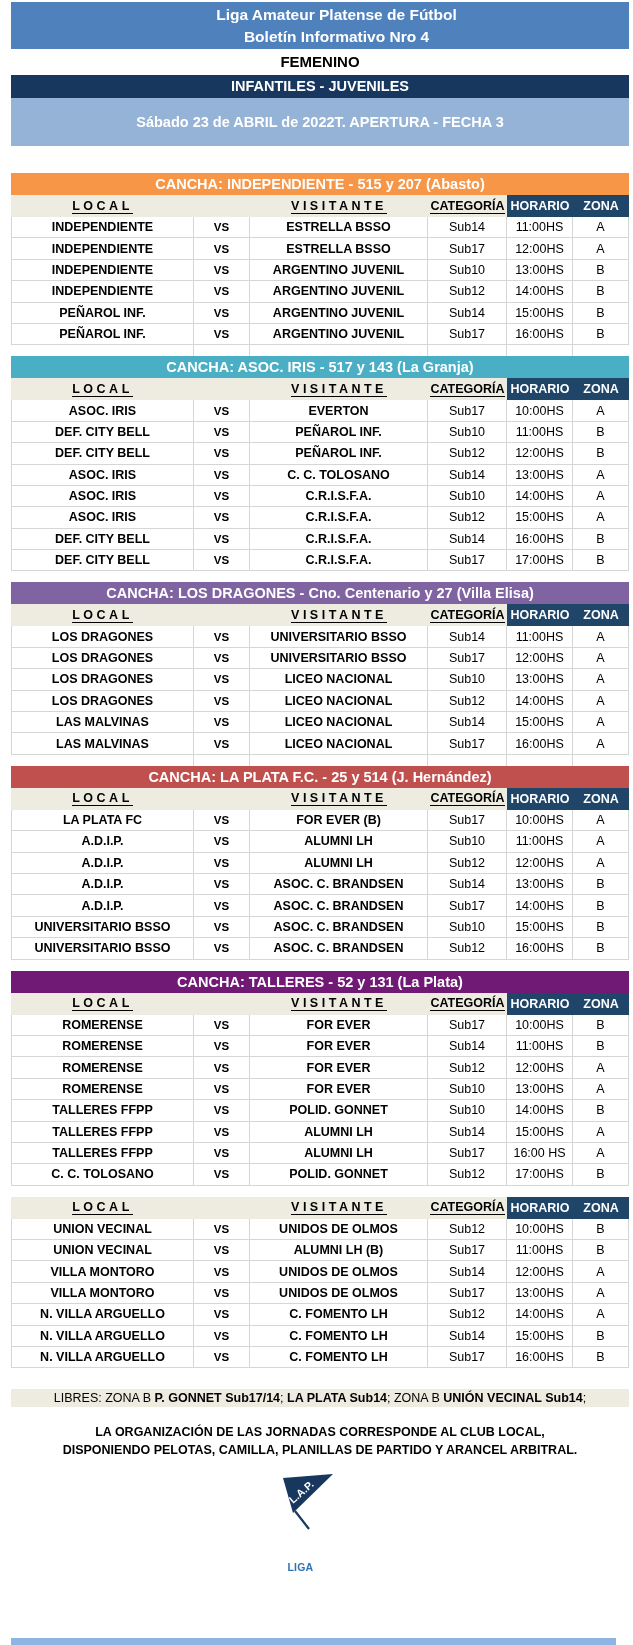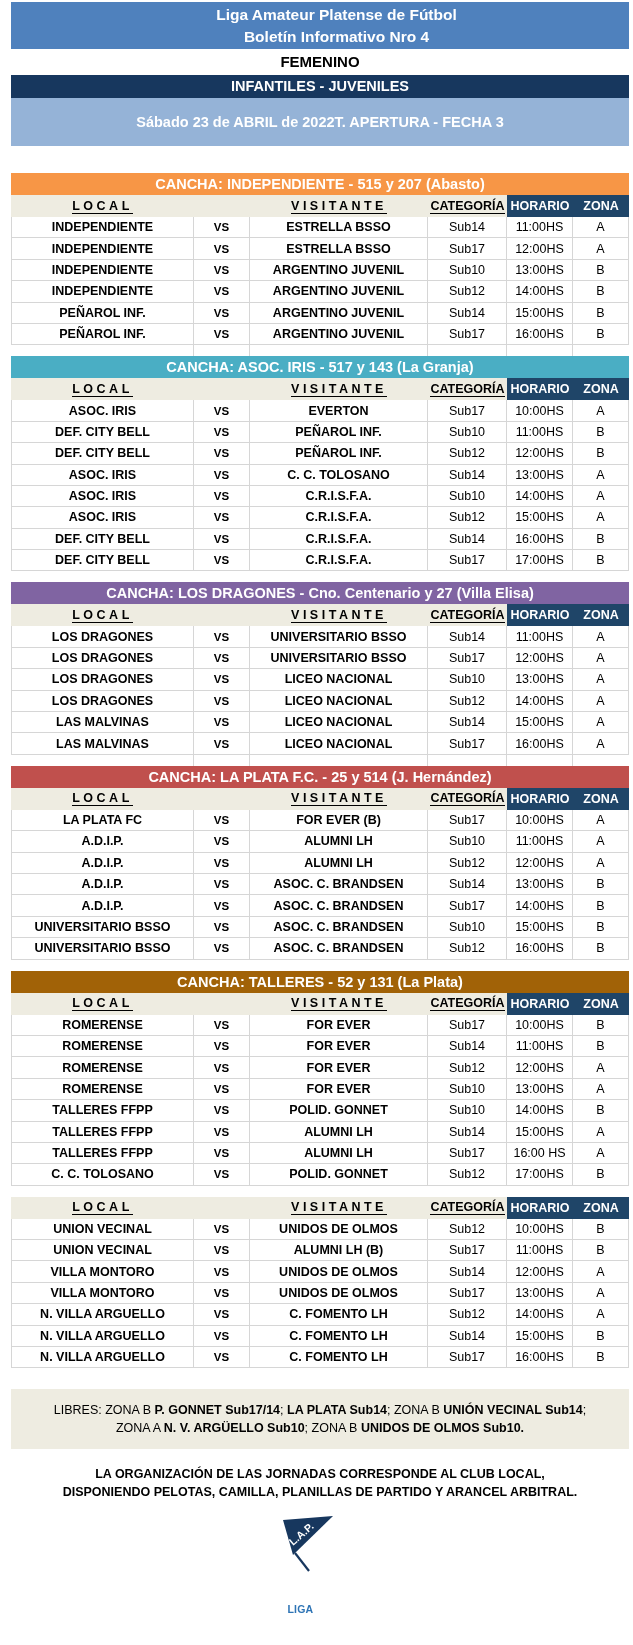--- a/index.html
+++ b/index.html
@@ -39,21 +39,21 @@
   .frow{display:flex;height:21.4px;font-size:12.5px;box-sizing:border-box;}
   .frow .c{border-right:1px solid var(--border);border-bottom:1px solid var(--border);}
   .frow .local{border-left:1px solid var(--border);}
   .bold{font-weight:bold;}
   .frow .vs{font-size:11.5px;font-weight:bold;}
   .ghost{display:flex;height:11px;}
   .ghost .c{border-right:1px solid var(--border);}
   .ghost .zona{border-right:none;}
   
   .libres{margin-top:10px;background:var(--beige);text-align:center;
-    font-size:12.5px;line-height:18px;padding:12px 4px;}
+    font-size:12.5px;line-height:18px;padding:0 4px;}
   .libres .b{font-weight:bold;}
   .orgnote{margin-top:17px;text-align:center;font-weight:bold;font-size:12.5px;line-height:17.5px;}
   
   .logo{margin-top:8px;display:flex;flex-direction:column;align-items:center;}
   .logo-inner{width:74px;}
   .logo-caption{padding-left:8px;color:var(--logo-blue);font-weight:bold;
     font-size:10.5px;line-height:12.8px;letter-spacing:0.2px;white-space:pre;}
   
   .bottombar{margin-top:auto;height:22px;width:605px;margin-left:11px;background:var(--bar-blue);}
 </style>
@@ -380,21 +380,21 @@
           <div class="c vs">VS</div>
           <div class="c visit bold">ASOC. C. BRANDSEN</div>
           <div class="c cat">Sub12</div>
           <div class="c hor">16:00HS</div>
           <div class="c zona">B</div>
         </div>
       </div>
   </section>
 
   <section class="block fixture">
-    <div class="ftitle" style="background-color: #a16207;">CANCHA: TALLERES - 52 y 131 (La Plata)</div>
+    <div class="ftitle" style="background-color: #701a75;">CANCHA: TALLERES - 52 y 131 (La Plata)</div>
     <div class="fhead">
       <div class="c local">
           <span class="u sp">LOCAL</span>
         </div>
       <div class="c vs"></div>
       <div class="c visit">
           <span class="u sp">VISITANTE</span>
         </div>
       <div class="c cat">
           <span class="u">CATEGORÍA</span>
@@ -541,21 +541,20 @@
           <div class="c cat">Sub17</div>
           <div class="c hor">16:00HS</div>
           <div class="c zona">B</div>
         </div>
       </div>
   </section>
 </main>
 
 <div class="block libres">
   <div id="libres-line1"><span>LIBRES: ZONA B </span><span class="b">P. GONNET Sub17/14</span><span>; </span><span class="b">LA PLATA Sub14</span><span>; ZONA B </span><span class="b">UNIÓN VECINAL Sub14</span><span>;</span></div>
-  <div id="libres-line2"><span>ZONA A </span><span class="b">N. V. ARGÜELLO Sub10</span><span>; ZONA B </span><span class="b">UNIDOS DE OLMOS Sub10.</span></div>
 </div>
 
 <div class="block orgnote">
   <div>LA ORGANIZACIÓN DE LAS JORNADAS CORRESPONDE AL CLUB LOCAL,</div>
   <div>DISPONIENDO PELOTAS, CAMILLA, PLANILLAS DE PARTIDO Y ARANCEL ARBITRAL.</div>
 </div>
 
 <div class="logo">
   <div class="logo-inner">
     <svg width="70" height="64" viewBox="0 0 70 64">

